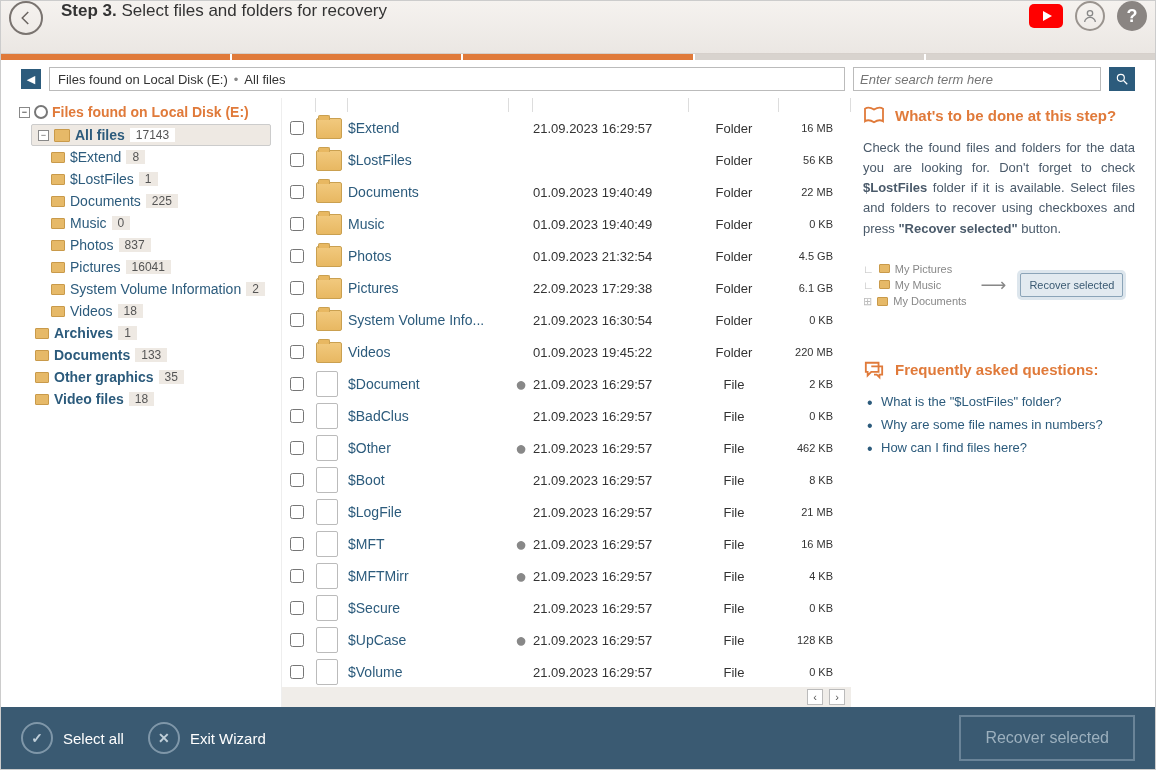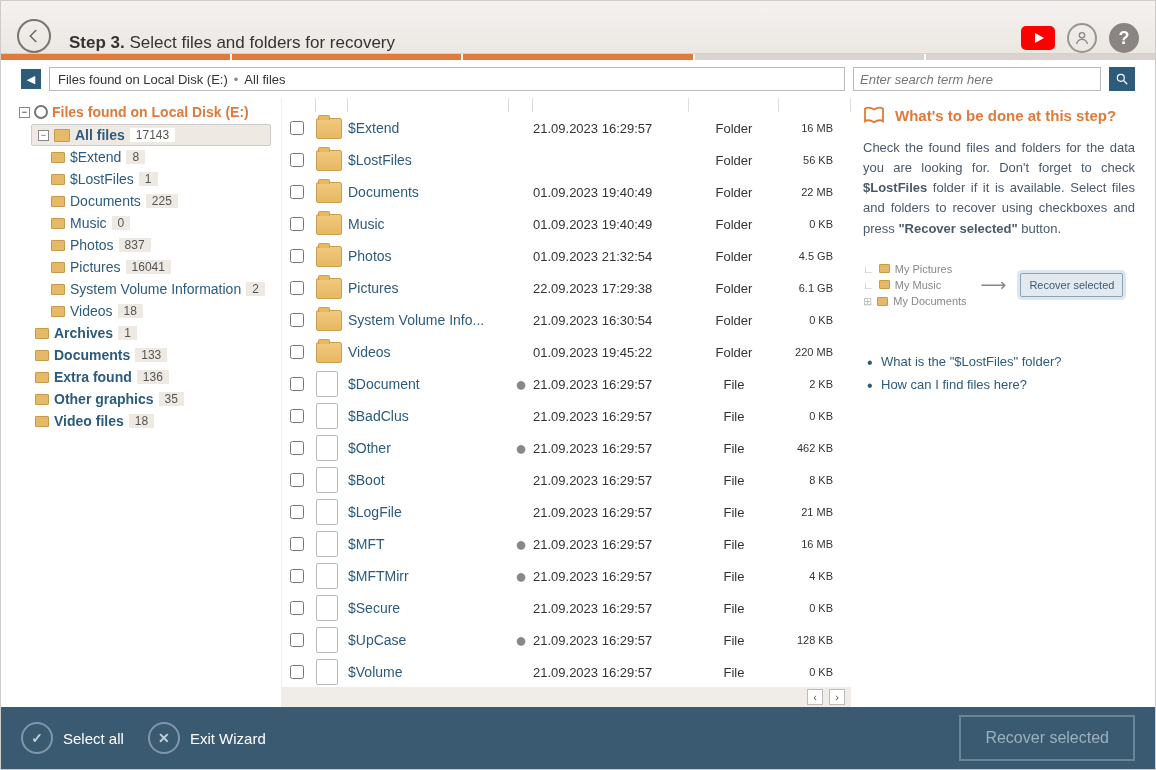--- a/index.html
+++ b/index.html
@@ -1,18 +1,18 @@
 <!DOCTYPE html>
 <html><head>
 <meta charset="utf-8">
 <style>
 * { box-sizing: border-box; margin: 0; padding: 0; }
 body { font-family: "Segoe UI", Tahoma, sans-serif; font-size: 13px; background: #fff; color: #333; width: 1156px; height: 770px; overflow: hidden; border: 1px solid #ccc; display: flex; flex-direction: column; }
 
-.header { height: 53px; background: linear-gradient(#f5f2ef, #ebe7e3); display: flex; align-items: flex-end; padding: 0 16px; border-bottom: 1px solid #d6d0cb; }
+.header { height: 53px; background: linear-gradient(#f5f2ef, #ebe7e3); display: flex; align-items: flex-start; padding: 0 8px; border-bottom: 1px solid #d6d0cb; }
 .back-btn { width: 34px; height: 34px; border-radius: 50%; border: 2px solid #7a7470; display: flex; align-items: center; justify-content: center; cursor: pointer; margin-right: 18px; }
 .back-btn svg { width: 18px; height: 18px; }
 .step-title { font-size: 17px; color: #333; }
 .step-title b { font-weight: 600; }
 .header-right { margin-left: auto; display: flex; align-items: center; gap: 12px; }
 .yt-icon { width: 34px; height: 24px; background: #ff0000; border-radius: 5px; display: flex; align-items: center; justify-content: center; }
 .yt-icon::after { content: ""; border-left: 9px solid #fff; border-top: 5px solid transparent; border-bottom: 5px solid transparent; margin-left: 2px; }
 .user-icon, .help-icon { width: 30px; height: 30px; border-radius: 50%; display: flex; align-items: center; justify-content: center; }
 .user-icon { border: 2px solid #9a948f; }
 .help-icon { background: #8a8582; color: #fff; font-weight: bold; font-size: 18px; }
@@ -205,25 +205,20 @@
           <span class="lbl">Archives</span>
           <span class="badge">1</span>
         </div>
         <div class="tree-item cat">
           <span class="folder-ico"></span>
           <span class="lbl">Documents</span>
           <span class="badge">133</span>
         </div>
         <div class="tree-item cat">
           <span class="folder-ico"></span>
-          <span class="lbl">Extra found</span>
-          <span class="badge">136</span>
-        </div>
-        <div class="tree-item cat">
-          <span class="folder-ico"></span>
           <span class="lbl">Other graphics</span>
           <span class="badge">35</span>
         </div>
         <div class="tree-item cat">
           <span class="folder-ico"></span>
           <span class="lbl">Video files</span>
           <span class="badge">18</span>
         </div>
       </div>
   </div>
@@ -479,22 +474,30 @@
           </div>
           <div>
             <span style="color:#bbb">⊞</span>
             <span class="folder-ico" style="width:11px;height:9px"></span>
             <span>My Documents</span>
           </div>
         </div>
       <span class="arrow">⟶</span>
       <div class="illus-btn">Recover selected</div>
     </div>
+    <div class="faq-head">
+      <svg width="22" height="20" viewBox="0 0 24 22">
+          <path d="M3 3h14v10H9l-4 4v-4H3z" stroke="#e07a3a"></path>
+          <path d="M9 7h12v9h-3v3l-3-3h-3" stroke="#e07a3a"></path>
+        </svg>
+      <span>Frequently asked questions:</span>
+    </div>
     <ul class="faq-list" id="faq-list">
         <li><a>What is the "$LostFiles" folder?</a></li>
+        <li><a>Why are some file names in numbers?</a></li>
         <li><a>How can I find files here?</a></li>
       </ul>
   </div>
 </div>
 
 <div class="footer">
   <div class="footer-btn">
     <span class="circ">✓</span>
     <span>Select all</span>
   </div>

